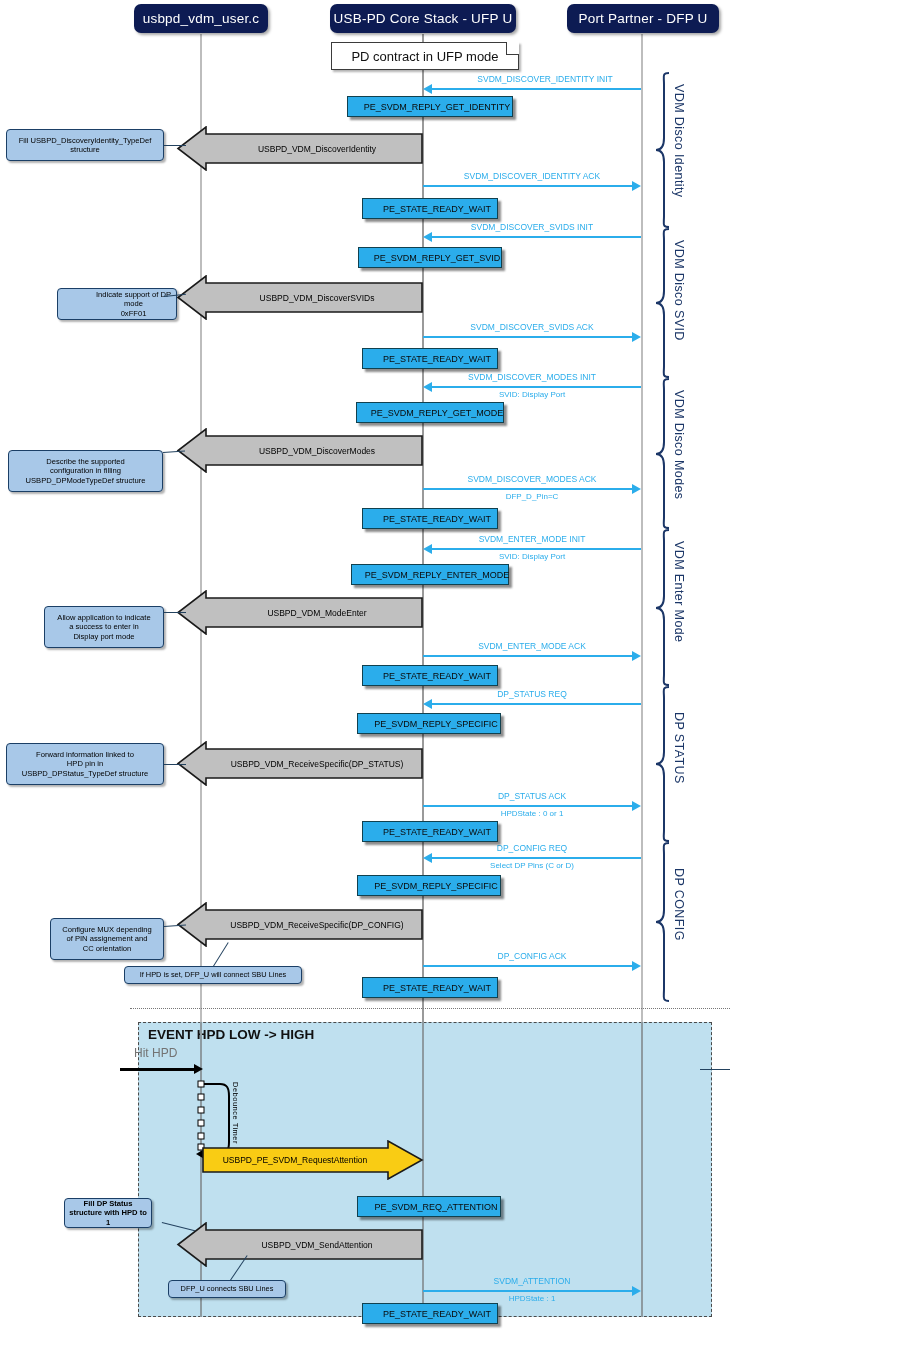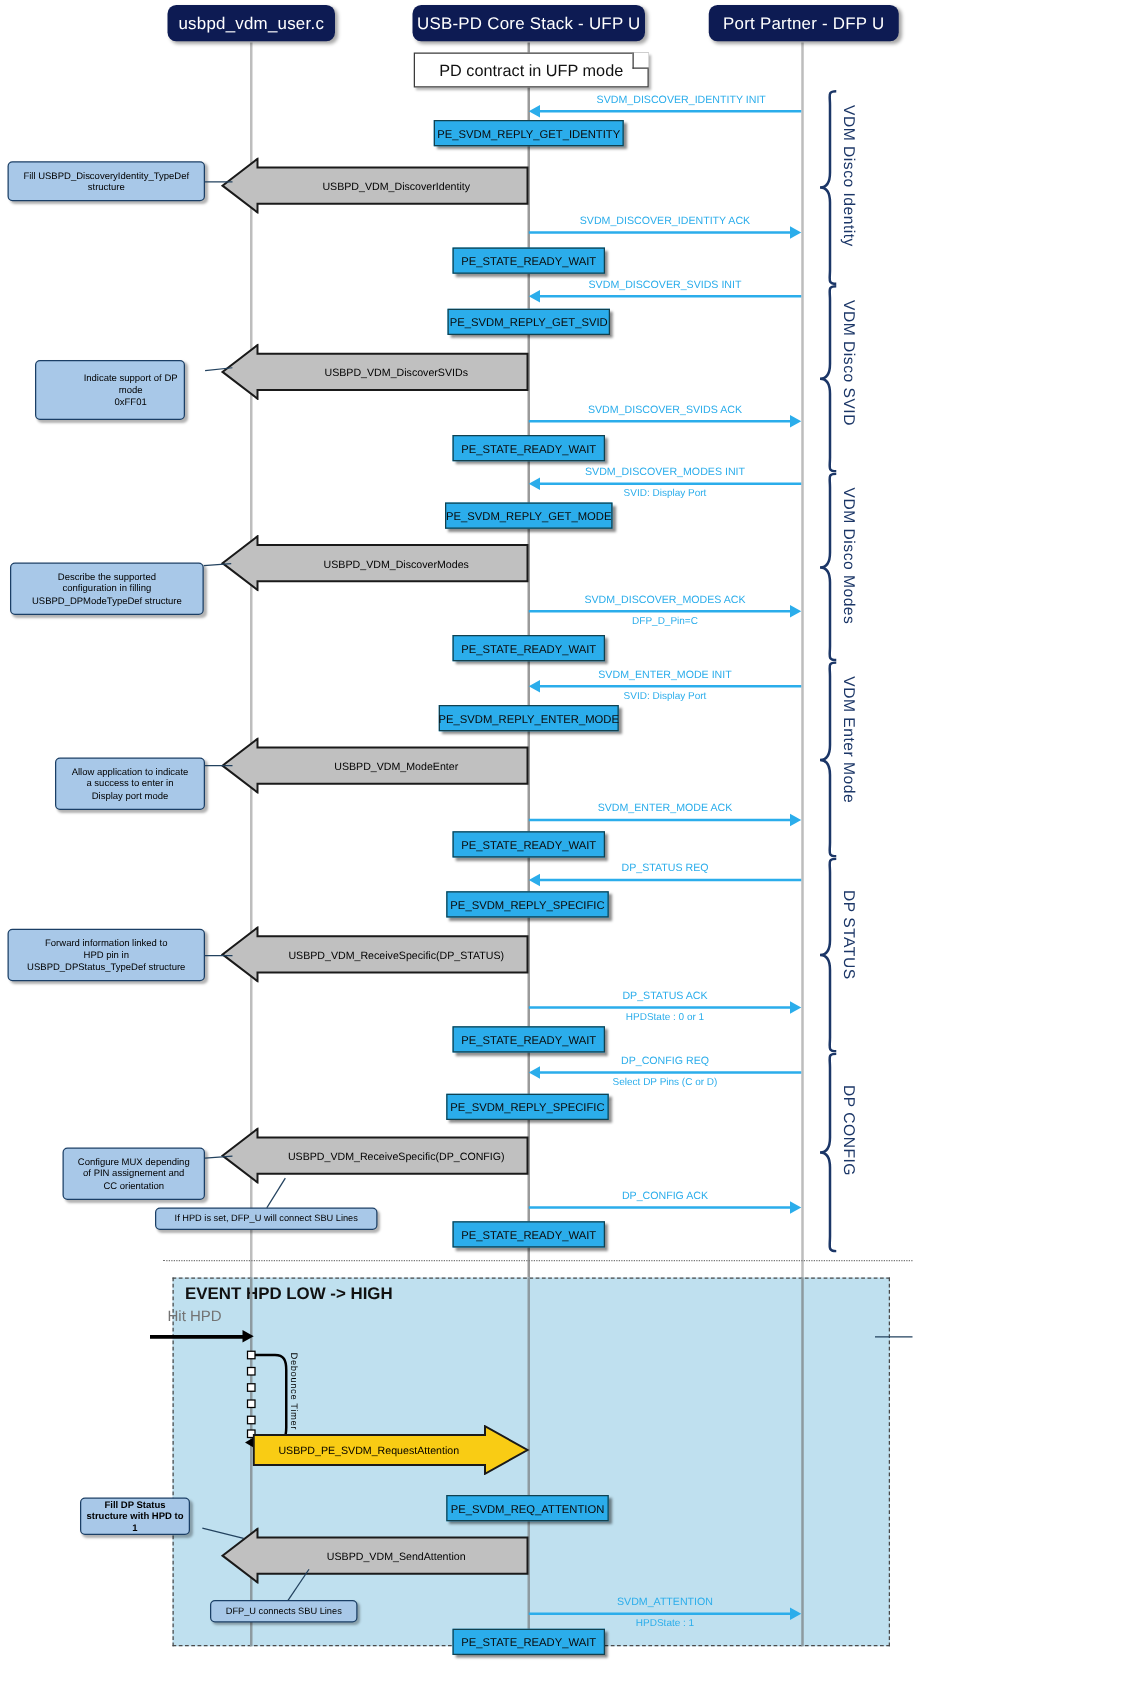--- a/index.html
+++ b/index.html
@@ -35,21 +35,21 @@
   .msg-head{position:absolute;width:0;height:0;border-top:5px solid transparent;border-bottom:5px solid transparent;}
   .msg-head.left{border-right:9px solid #2badeb;}
   .msg-head.right{border-left:9px solid #2badeb;}
   .msg-label{position:absolute;font-size:8.5px;color:#2badeb;white-space:nowrap;text-align:center;}
   .msg-sub{position:absolute;font-size:8px;color:#2badeb;white-space:nowrap;text-align:center;}
 
   
   .state-box{
     position:absolute;background:#2badeb;border:1.2px solid #11414f;
     color:#0a0a0a;font-size:9px;display:flex;align-items:center;justify-content:center;
-    white-space:nowrap;box-shadow:2.5px 2.5px 2px rgba(0,0,0,.45);
+    white-space:nowrap;box-shadow:2.5px 2.5px 2px rgba(0,0,0,.45);padding-left:14px;
   }
 
   
   .blockarrow{position:absolute;}
   .blockarrow svg{display:block;}
   .blockarrow .ba-label{
     position:absolute;top:0;left:0;right:0;bottom:0;
     display:flex;align-items:center;justify-content:center;
     font-size:8.5px;color:#000;white-space:nowrap;padding-left:34px;
   }
@@ -244,21 +244,21 @@
     </svg>
     <div class="ba-label">USBPD_VDM_ReceiveSpecific(DP_STATUS)</div>
   </div>
 
   <div class="note" style="left:6px;top:129px;width:158px;height:32px;">
     <div><span>Fill USBPD_DiscoveryIdentity_TypeDef</span><br>
          <span>structure</span></div>
   </div>
   <div class="note-connector" style="left:164px;top:145px;width:22px;"></div>
 
-  <div class="note" style="left:28px;top:288px;width:120px;height:48px;padding-left:36px;">
+  <div class="note" style="left:57px;top:288px;width:120px;height:32px;padding-left:36px;">
     <div><span>Indicate support of DP mode</span><br>
          <span>0xFF01</span></div>
   </div>
   <div class="note-connector" style="left:164px;top:296px;width:22px;transform:rotate(-6deg);"></div>
 
   <div class="note" style="left:8px;top:450px;width:155px;height:42px;">
     <div><span>Describe the supported</span><br>
          <span>configuration in filling</span><br>
          <span>USBPD_DPModeTypeDef structure</span></div>
   </div>

